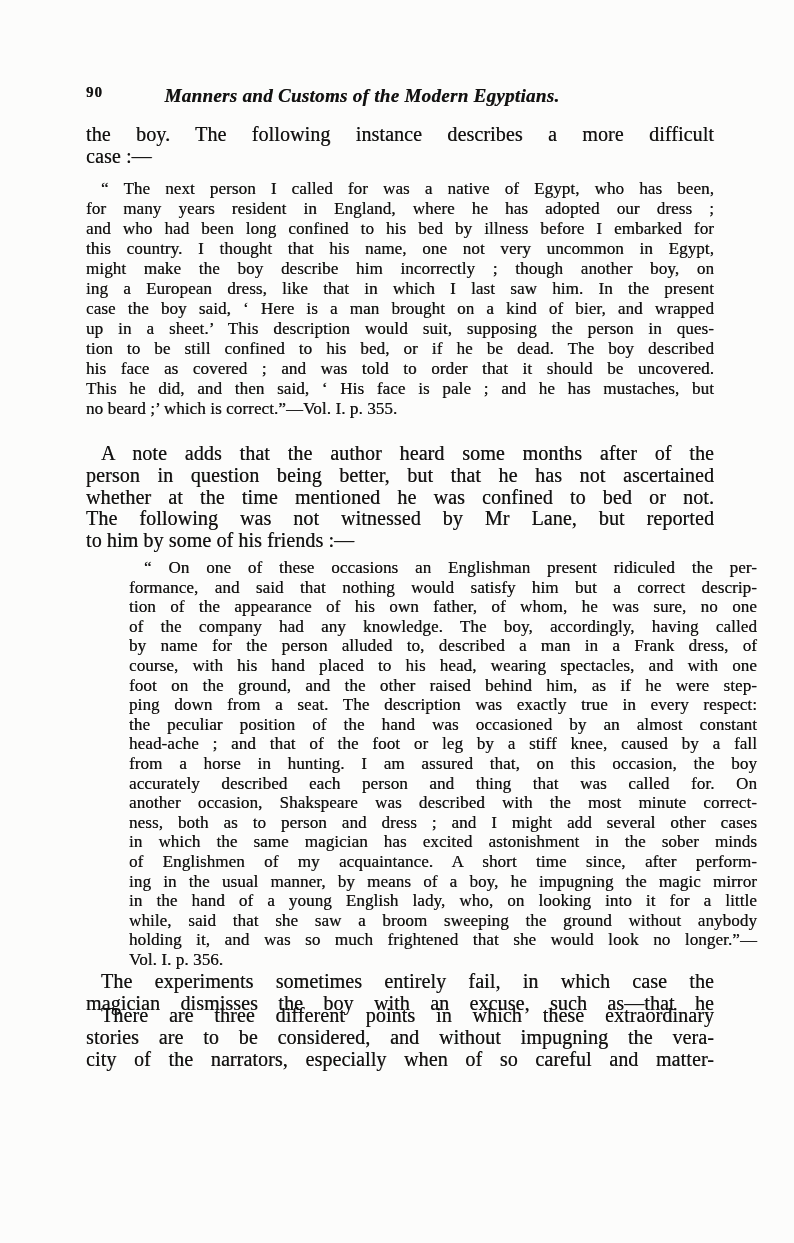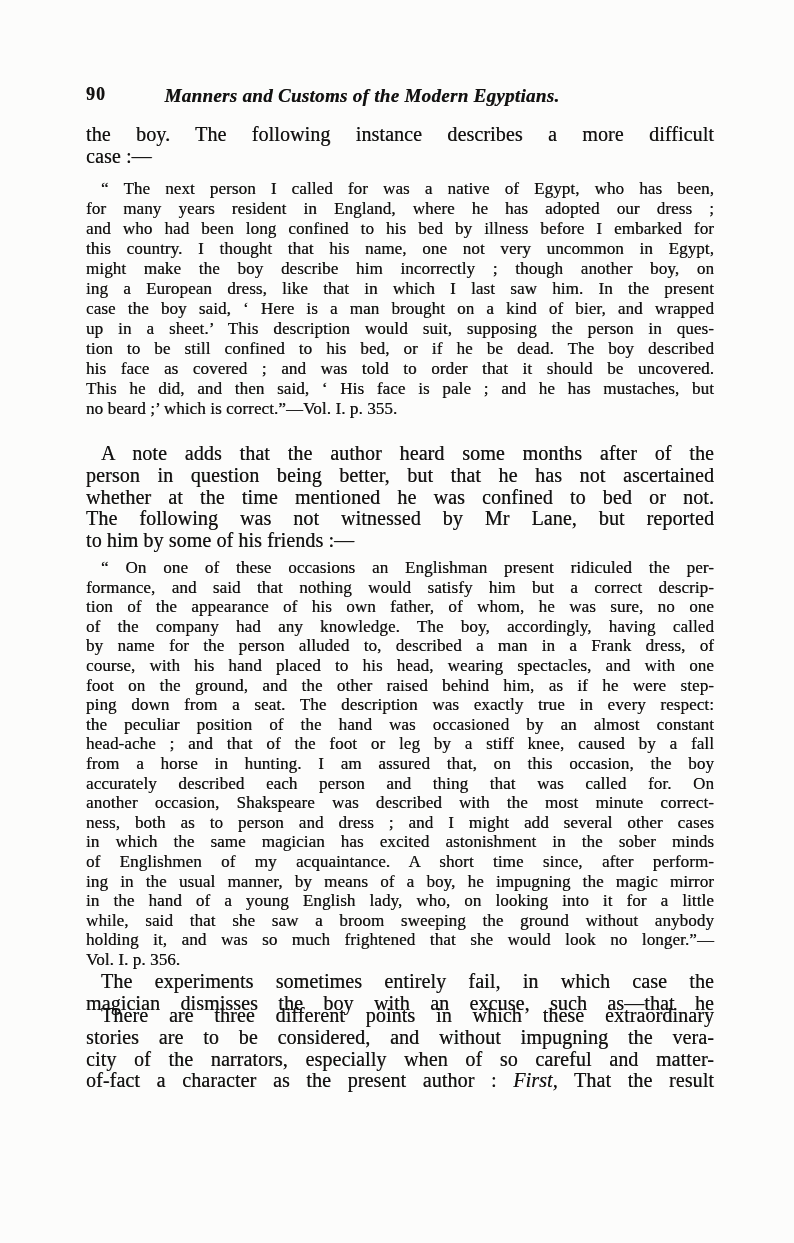--- a/index.html
+++ b/index.html
@@ -21,21 +21,21 @@
     position: absolute;
     left: 86px;
     top: 84px;
     width: 628px;
     height: 22px;
   }
   .page-number {
     position: absolute;
     left: 0;
     top: 0;
-    font-size: 18px;
+    font-size: 15px;
     font-weight: 700;
     letter-spacing: 1px;
   }
   .running-title {
     position: absolute;
     left: 50%;
     top: 1px;
     transform: translateX(-50%);
     margin-left: -38px;
     white-space: nowrap;
@@ -65,20 +65,21 @@
     line-height: 21.8px;
     letter-spacing: 0.1px;
   }
   .para.quote {
     font-size: 17px;
     line-height: 20px;
     letter-spacing: 0.1px;
   }
   .para.quote.tight {
     line-height: 19.6px;
+    margin-left: 43px;
   }
   .para i {
     font-style: italic;
   }
 </style>
 </head>
 <body>
 
 <div class="scan-page">
 
@@ -136,16 +137,15 @@
       <div class="line final"><span>Vol. I. p. 356.</span></div>
     </div>
   <div class="para main indented" style="top:971px">
       <div class="line"><span>The experiments sometimes entirely fail, in which case the</span></div>
       <div class="line"><span>magician dismisses the boy with an excuse, such as—that he</span></div>
     </div>
   <div class="para main indented" style="top:1005px">
       <div class="line"><span>There are three different points in which these extraordinary</span></div>
       <div class="line"><span>stories are to be considered, and without impugning the vera-</span></div>
       <div class="line"><span>city of the narrators, especially when of so careful and matter-</span></div>
-      <div class="line"><span>of-fact a character as the present author :  </span><i>First,</i><span> That the result</span></div>
     </div>
 
 </div>
 
 </body></html>

